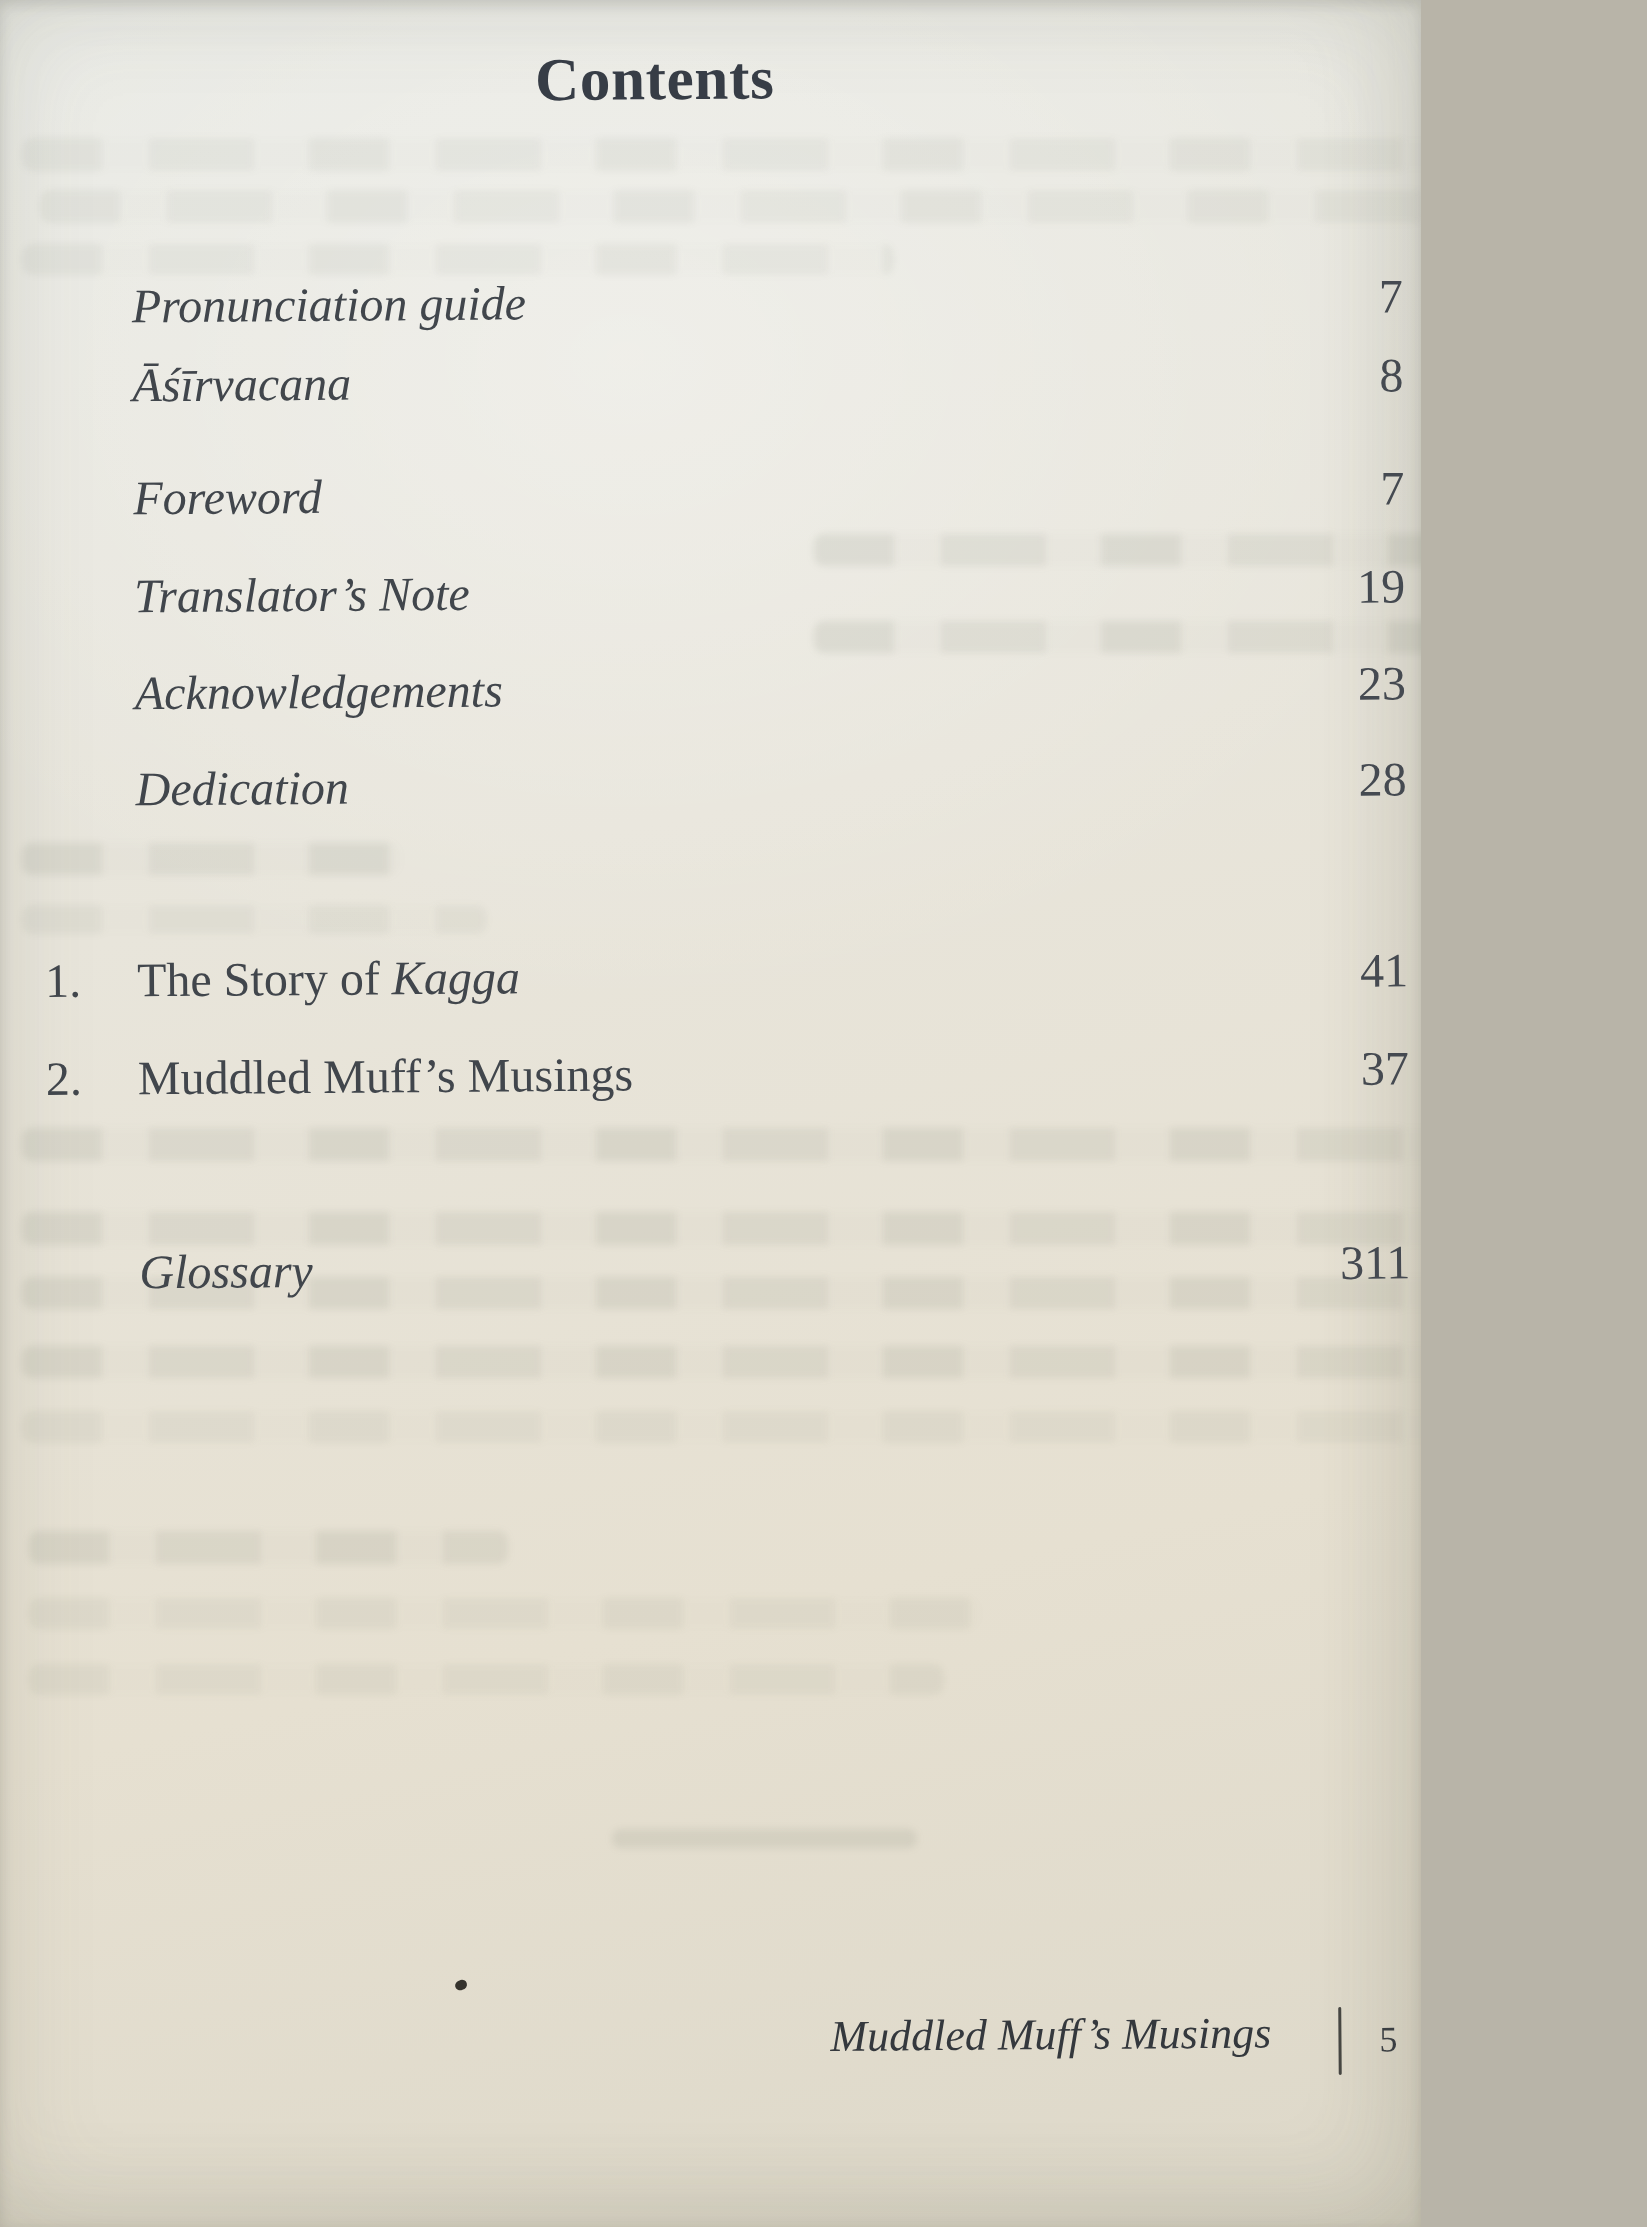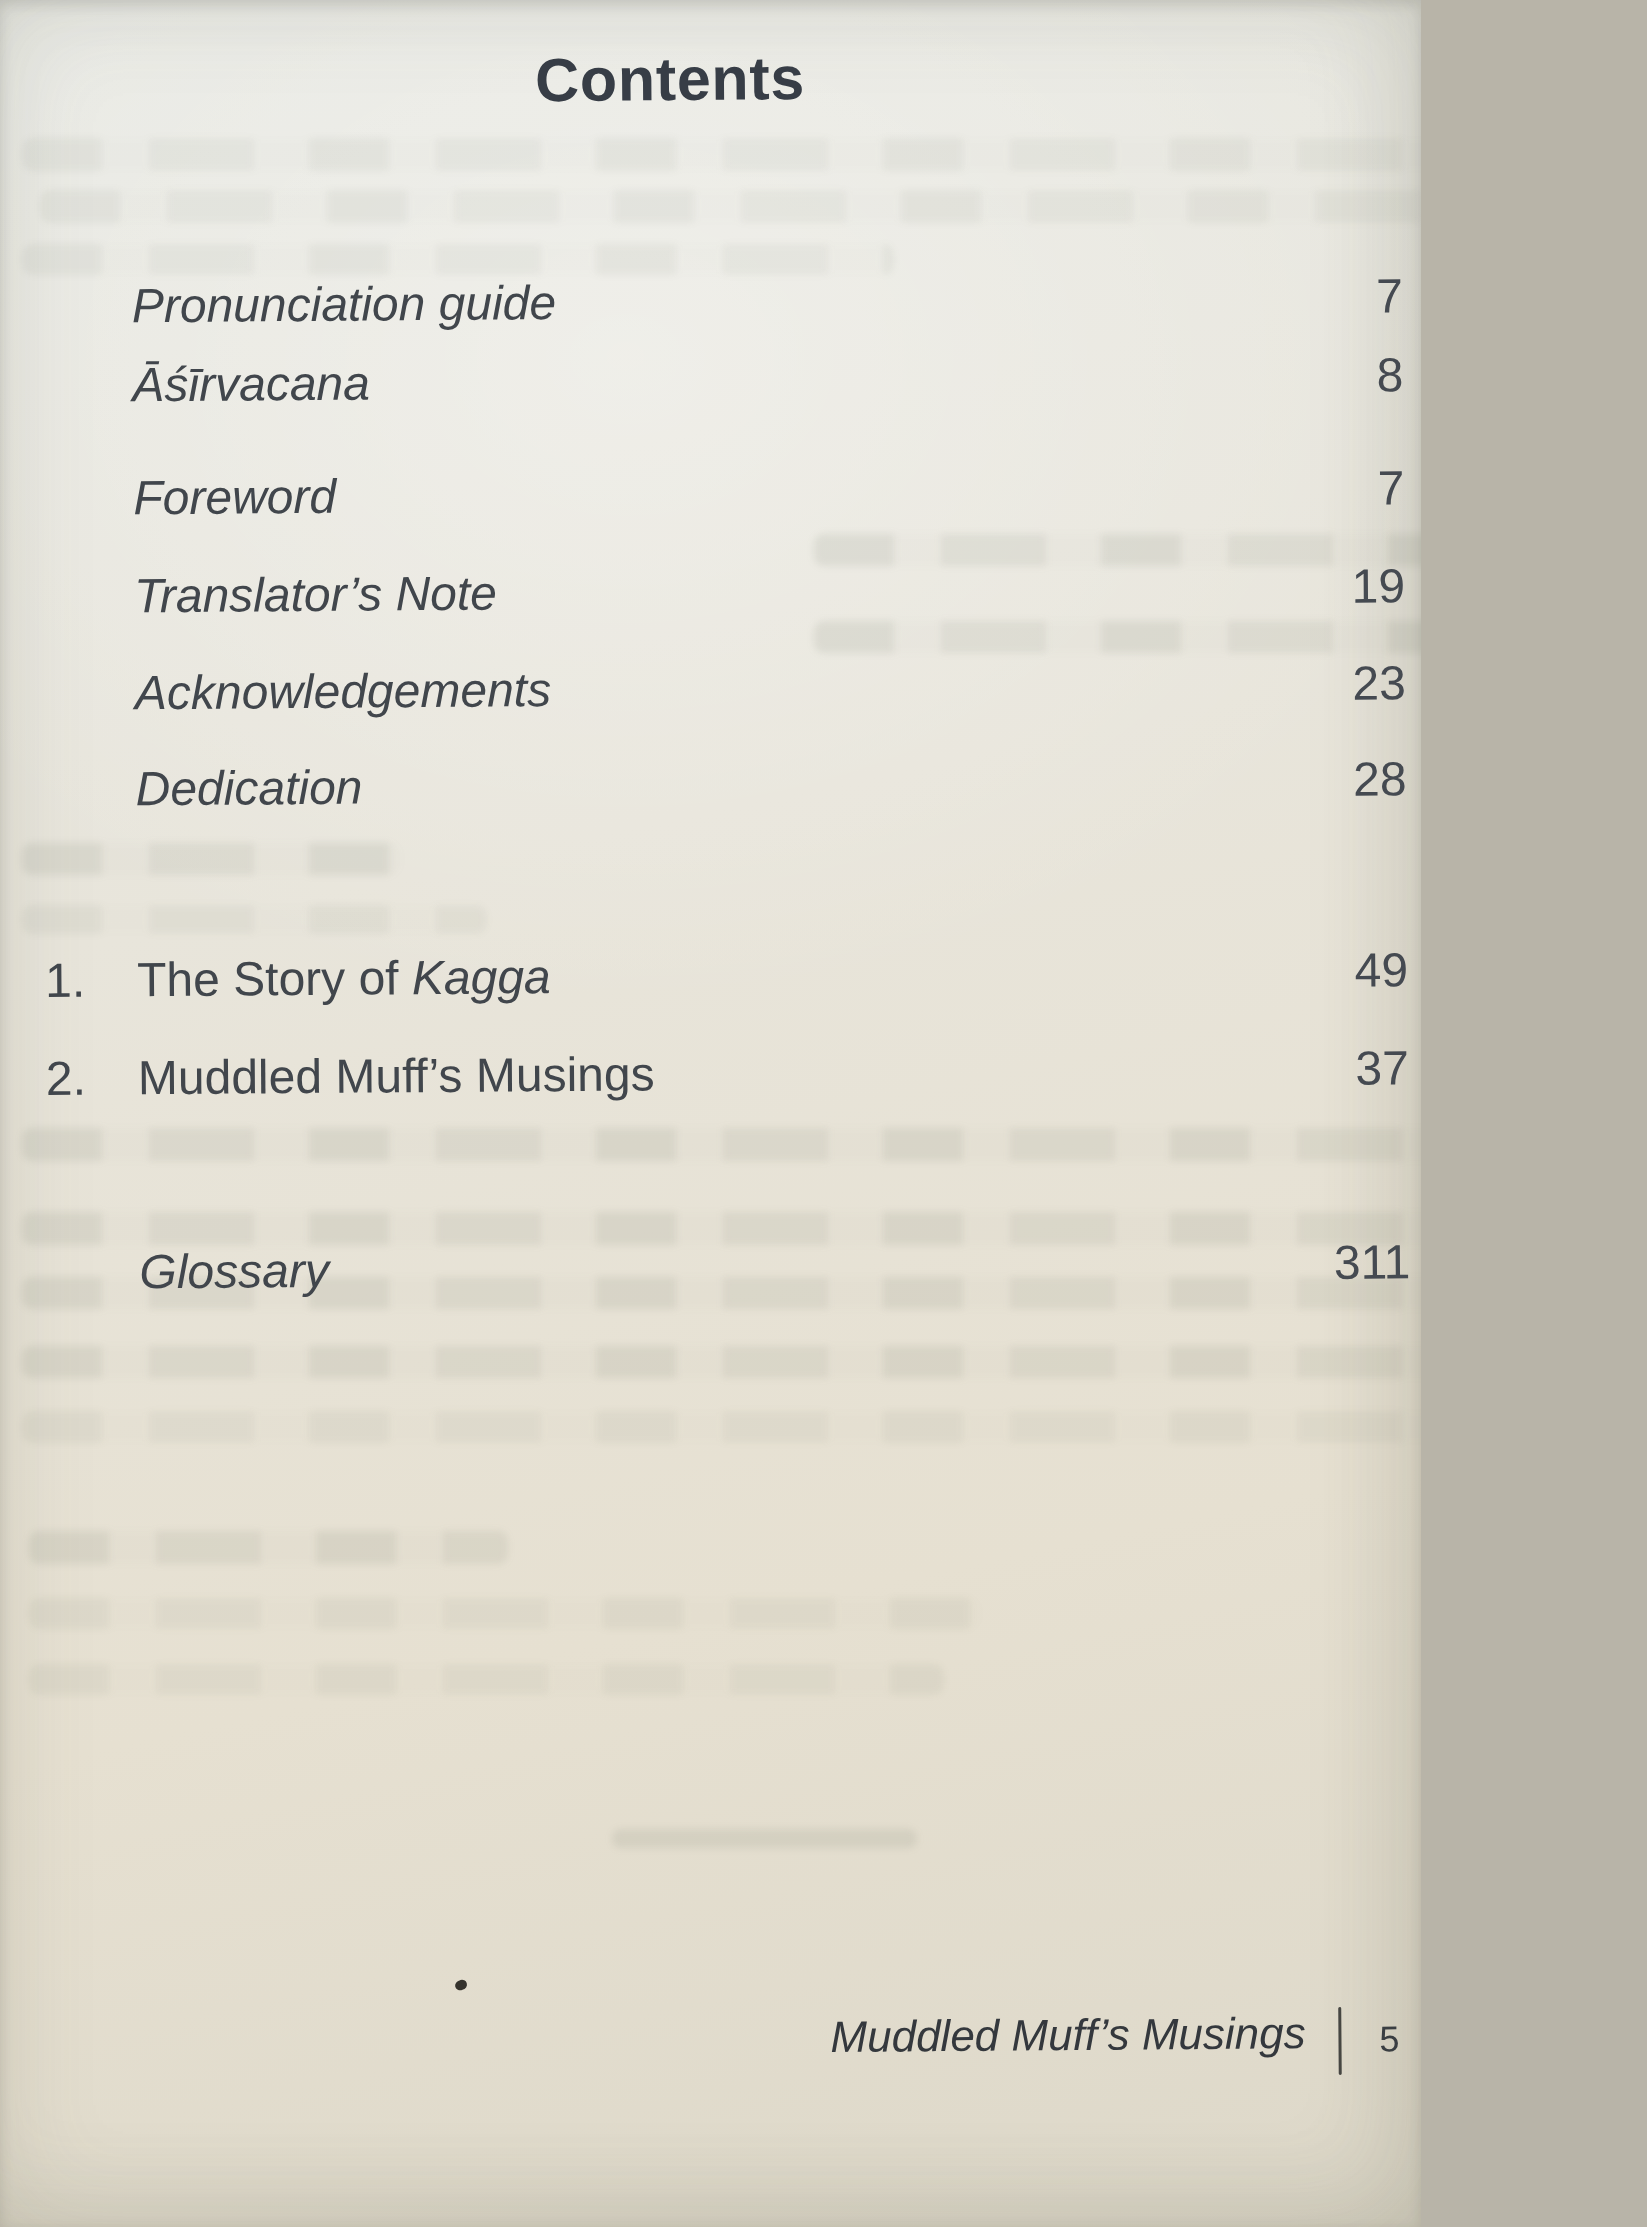--- a/index.html
+++ b/index.html
@@ -1,20 +1,20 @@
 <!DOCTYPE html>
 <html style="font-size:11.6px"><head>
 <meta charset="utf-8">
 <style>
   html,body{margin:0;padding:0;background:#b8b4a8;}
   .page{
     position:relative;
     width:1421px;height:2227px;
     overflow:hidden;
-    font-family:Liberation Sans, sans-serif;
+    font-family:Liberation Serif, serif;
     background:
       radial-gradient(ellipse 1235px 944px at 44% 16%, rgba(255,255,255,0.30), rgba(255,255,255,0) 70%),
       linear-gradient(168deg,#e9eae5 0%,#e8e5db 38%,#e6e0d1 70%,#ddd8c9 100%);
     box-shadow:inset 0 0 102px rgba(95,90,74,0.14), inset -36px -29px 87px rgba(100,95,80,0.10), inset 0 4.4px 13px rgba(80,78,70,0.18);
     color:#3d4249;
   }
   .content{
     position:absolute;inset:0;
     transform:rotate(-0.45deg);
     transform-origin:690px 1090px;
@@ -138,21 +138,21 @@
       <span class="pagenum">23</span>
     </div>
     <div class="row r-dedi">
       <span class="label italic">Dedication</span>
       <span class="pagenum">28</span>
     </div>
 
     <div class="row r-ch1">
       <span class="chapnum">1.</span>
       <span class="label"><span>The Story of </span><span class="emph">Kagga</span></span>
-      <span class="pagenum">49</span>
+      <span class="pagenum">41</span>
     </div>
     <div class="row r-ch2">
       <span class="chapnum">2.</span>
       <span class="label"><span>Muddled Muff’s Musings</span><span class="emph"></span></span>
       <span class="pagenum">37</span>
     </div>
 
     <div class="row r-glos">
       <span class="label italic">Glossary</span>
       <span class="pagenum">311</span>

